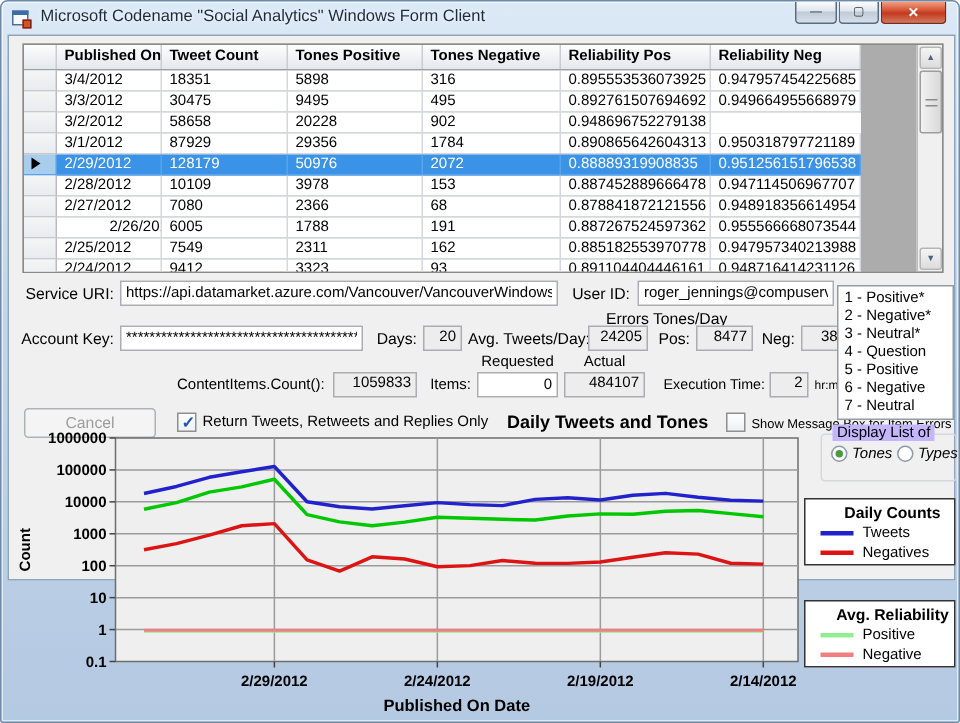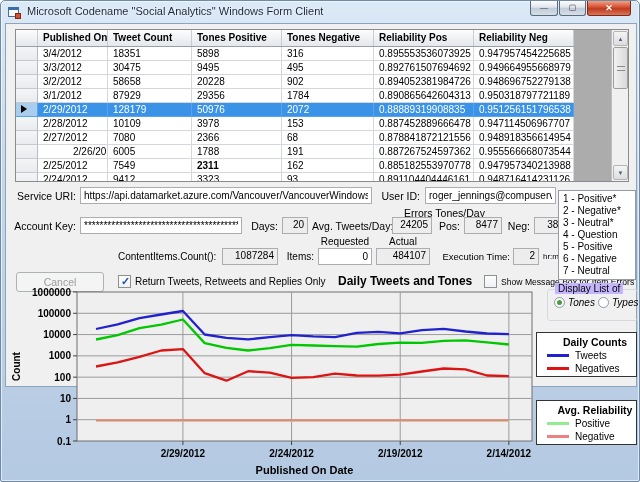--- a/index.html
+++ b/index.html
@@ -139,21 +139,20 @@
             <div class="g-cell" style="width: 92px;">495</div>
             <div class="g-cell" style="width: 100px;">0.892761507694692</div>
             <div class="g-cell" style="width: 100px;">0.949664955668979</div>
           </div>
           <div class="g-row">
             <div class="g-cell g-rowhdr" style="width: 22px;"></div>
             <div class="g-cell" style="width: 70px;">3/2/2012</div>
             <div class="g-cell" style="width: 84px;">58658</div>
             <div class="g-cell" style="width: 90px;">20228</div>
             <div class="g-cell" style="width: 92px;">902</div>
-            <div class="g-cell" style="width: 100px;">0.894052381984726</div>
             <div class="g-cell" style="width: 100px;">0.948696752279138</div>
           </div>
           <div class="g-row">
             <div class="g-cell g-rowhdr" style="width: 22px;"></div>
             <div class="g-cell" style="width: 70px;">3/1/2012</div>
             <div class="g-cell" style="width: 84px;">87929</div>
             <div class="g-cell" style="width: 90px;">29356</div>
             <div class="g-cell" style="width: 92px;">1784</div>
             <div class="g-cell" style="width: 100px;">0.890865642604313</div>
             <div class="g-cell" style="width: 100px;">0.950318797721189</div>
@@ -193,21 +192,21 @@
             <div class="g-cell" style="width: 84px;">6005</div>
             <div class="g-cell" style="width: 90px;">1788</div>
             <div class="g-cell" style="width: 92px;">191</div>
             <div class="g-cell" style="width: 100px;">0.887267524597362</div>
             <div class="g-cell" style="width: 100px;">0.955566668073544</div>
           </div>
           <div class="g-row">
             <div class="g-cell g-rowhdr" style="width: 22px;"></div>
             <div class="g-cell" style="width: 70px;">2/25/2012</div>
             <div class="g-cell" style="width: 84px;">7549</div>
-            <div class="g-cell" style="width: 90px; font-weight: bold;">2311</div>
+            <div class="g-cell" style="width: 90px;">2311</div>
             <div class="g-cell" style="width: 92px;">162</div>
             <div class="g-cell" style="width: 100px;">0.885182553970778</div>
             <div class="g-cell" style="width: 100px;">0.947957340213988</div>
           </div>
           <div class="g-row">
             <div class="g-cell g-rowhdr" style="width: 22px;"></div>
             <div class="g-cell" style="width: 70px;">2/24/2012</div>
             <div class="g-cell" style="width: 84px;">9412</div>
             <div class="g-cell" style="width: 90px;">3323</div>
             <div class="g-cell" style="width: 92px;">93</div>
@@ -240,21 +239,21 @@
     <div class="tb ro" style="left:386px; top:193px; width:40px;">24205</div>
     <div class="lbl r" style="left:430px; top:196px; width:24px;">Pos:</div>
     <div class="tb ro" style="left:458px; top:193px; width:38px;">8477</div>
     <div class="lbl r" style="left:500px; top:196px; width:24px;">Neg:</div>
     <div class="tb ro" style="left:528px; top:193px; width:34px;">381</div>
 
     <div class="lbl" style="left:312px; top:212px; width:54px; text-align:center; font-size:10px;">Requested</div>
     <div class="lbl" style="left:370px; top:212px; width:54px; text-align:center; font-size:10px;">Actual</div>
 
     <div class="lbl" style="left:112px; top:227px; font-size:10px;">ContentItems.Count():</div>
-    <div class="tb ro" style="left:216px; top:224px; width:56px;">1087284</div>
+    <div class="tb ro" style="left:216px; top:224px; width:56px;">1059833</div>
     <div class="lbl r" style="left:278px; top:227px; width:30px; font-size:10px;">Items:</div>
     <input class="tb" style="left: 312px; top: 224px; width: 54px; text-align: right;" value="0">
     <div class="tb ro" style="left:370px; top:224px; width:54px;">484107</div>
     <div class="lbl r" style="left:428px; top:227px; width:76px; font-size:9.5px;">Execution Time:</div>
     <div class="tb ro" style="left:507px; top:224px; width:26px;">2</div>
     <div class="lbl" style="left:537px; top:228px; font-size:8px;">hr:min:sec</div>
 
     <div class="btn disabled" style="left:10px; top:248px; width:88px; height:20px;">Cancel</div>
     <div class="cb" style="left:112px; top:251px;">
       <div class="box">

